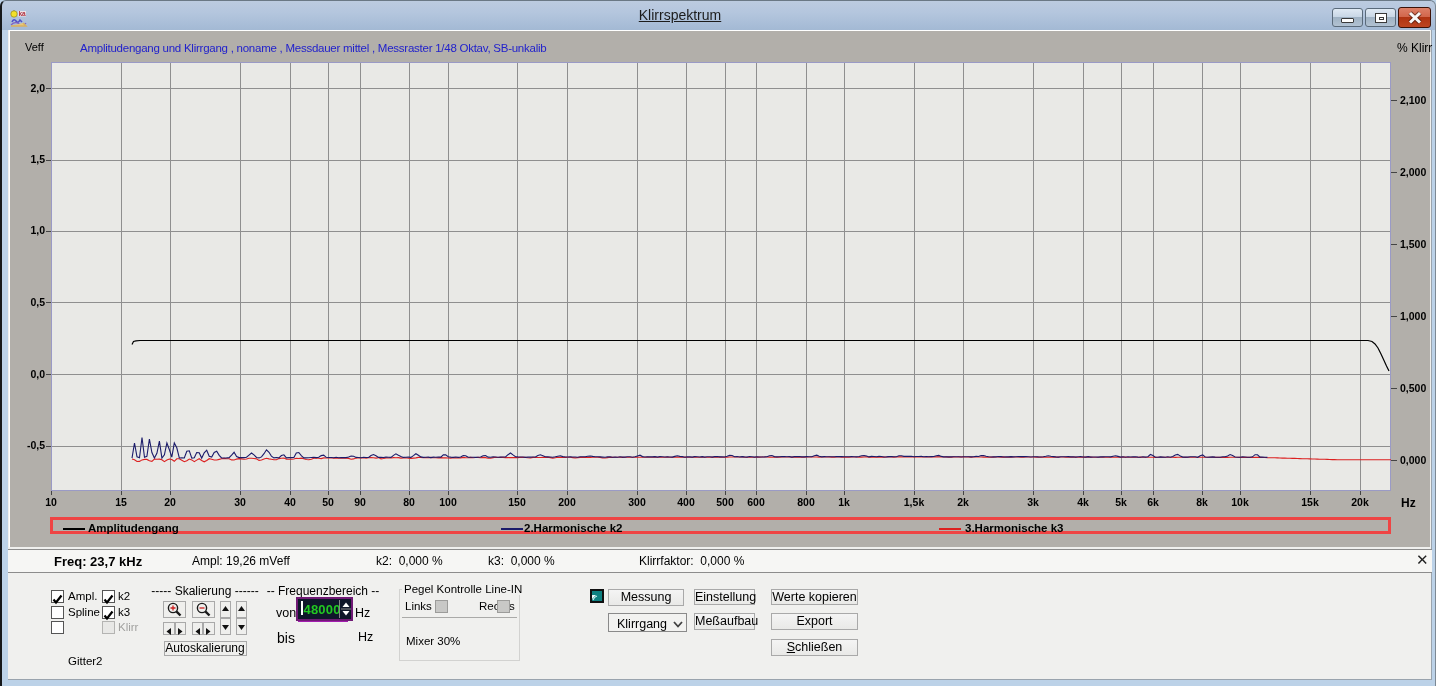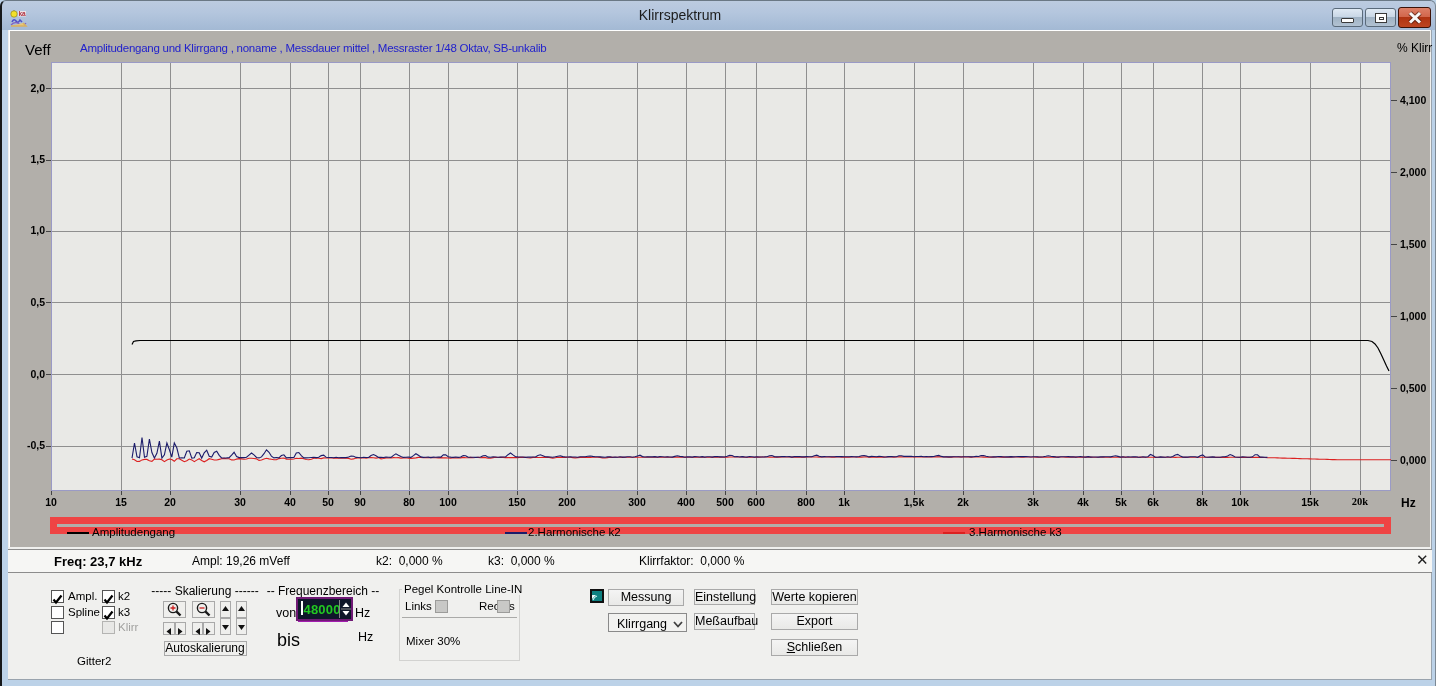--- a/index.html
+++ b/index.html
@@ -1,26 +1,26 @@
 <!DOCTYPE html>
 <html><head><meta charset="utf-8"><style>
 *{margin:0;padding:0;box-sizing:border-box;}
 html,body{width:1436px;height:686px;font-family:"Liberation Sans",sans-serif;overflow:hidden;background:#bcd2e8;}
 .abs{position:absolute;}
 #win{position:absolute;left:0;top:0;width:1436px;height:686px;background:#bcd2e8;border-radius:6px 6px 0 0;}
 #winedge{position:absolute;left:0;top:0;width:1436px;height:686px;border-left:2px solid #16181a;border-top:1px solid #6a7885;border-right:1px solid #7c8894;border-radius:6px 6px 0 0;z-index:50;pointer-events:none;}
 #titlebar{position:absolute;left:2px;top:1px;width:1433px;height:29px;background:linear-gradient(#bccbe0 0%,#b4c6de 40%,#a3b9d4 100%);border-radius:5px 5px 0 0;}
-#title{position:absolute;left:0;top:7px;width:1360px;text-align:center;font-size:14px;color:#1c1c1c;}
+#title{position:absolute;left:0;top:7px;width:1360px;text-align:center;font-size:14px;color:#1c1c1c;text-decoration:underline;}
 #client{position:absolute;left:8px;top:30px;width:1424px;height:650px;background:#f0f0ee;border-right:1px solid #99a3ad;border-bottom:1px solid #99a3ad;}
 #chart{position:absolute;left:9px;top:30px;width:1421px;height:517px;background:#b2afaa;border-left:1px solid #fff;border-top:1px solid #fff;}
 .lbl{position:absolute;font-size:13px;color:#000;white-space:nowrap;}
 .xl{position:absolute;width:40px;text-align:center;font-size:10.5px;font-weight:bold;color:#000;}
 .yl{position:absolute;width:39px;text-align:right;font-size:10.5px;font-weight:bold;color:#000;}
 .yr{position:absolute;font-size:10.5px;font-weight:bold;color:#000;}
-#legend{position:absolute;left:50px;top:517px;width:1341px;height:17px;border:7px solid #ef4444;}
+#legend{position:absolute;left:50px;top:517px;width:1341px;height:17px;border:3px solid #ef4444;font-weight:bold;}
 .leg-line{position:absolute;top:8px;width:22px;height:2px;}
 .leg-txt{position:absolute;top:2px;font-size:11.5px;color:#000;}
 #statusrow{position:absolute;left:8px;top:549px;width:1424px;height:24px;background:#f6f6f4;border-top:1px solid #8c8c8c;border-bottom:1px solid #8c8c8c;}
 .st{position:absolute;top:4px;font-size:12px;color:#000;white-space:pre;}
 .cb{position:absolute;width:13px;height:13px;background:#fff;border:1px solid #555;}
 .cblbl{position:absolute;font-size:11.5px;color:#000;white-space:nowrap;}
 .btn{position:absolute;background:linear-gradient(#f4f4f4,#e9e9e7);border:1px solid #a9a9a9;font-size:12.5px;color:#000;text-align:center;white-space:nowrap;}
 .sbtn{position:absolute;background:#efefed;border:1px solid #a9a9a9;}
 .grptxt{position:absolute;font-size:13px;color:#000;}
 </style></head>
@@ -45,31 +45,31 @@
  <div class="abs" style="left:12.5px;top:7.5px;width:5px;height:3px;background:#fff;border:1px solid #3a3a3a;"></div>
 </div>
 <div class="abs" style="left:1398px;top:7px;width:33px;height:21px;border-radius:3px;border:1px solid #3c1208;background:linear-gradient(#dd8068 0%,#d2674c 45%,#b03412 50%,#bd4520 100%);z-index:5">
  <svg width="31" height="19">
       <path d="M11 5 L21 14.5 M21 5 L11 14.5" stroke="#3a150a" stroke-width="5" opacity="0.6"></path>
       <path d="M11 5 L21 14.5 M21 5 L11 14.5" stroke="#f8f8f8" stroke-width="3"></path>
     </svg>
 </div>
 <div id="client"></div>
 <div id="chart"></div>
-<div class="lbl" style="left:25px;top:41px;font-size:15px;">Veff</div>
+<div class="lbl" style="left:25px;top:41px;font-size:11px;">Veff</div>
 <div class="lbl" style="left:80px;top:42px;color:#2222cc;font-size:11.5px;letter-spacing:-0.25px;">Amplitudengang und Klirrgang , noname , Messdauer mittel , Messraster 1/48 Oktav, SB-unkalib</div>
 <div class="lbl" style="left:1397px;top:41px;font-size:12px;">% Klirr</div>
 <div class="lbl" style="left:1401px;top:496px;font-size:12px;font-weight:bold;">Hz</div>
 <div class="yl" style="left:6px;top:82px;">2,0</div>
 <div class="yl" style="left:6px;top:153px;">1,5</div>
 <div class="yl" style="left:6px;top:224px;">1,0</div>
 <div class="yl" style="left:6px;top:296px;">0,5</div>
 <div class="yl" style="left:6px;top:368px;">0,0</div>
 <div class="yl" style="left:6px;top:439px;">-0,5</div>
-<div class="yr" style="left:1400px;top:94px;">4,100</div>
+<div class="yr" style="left:1400px;top:94px;">2,100</div>
 <div class="yr" style="left:1400px;top:166px;">2,000</div>
 <div class="yr" style="left:1400px;top:238px;">1,500</div>
 <div class="yr" style="left:1400px;top:310px;">1,000</div>
 <div class="yr" style="left:1400px;top:382px;">0,500</div>
 <div class="yr" style="left:1400px;top:454px;">0,000</div>
 <div class="xl" style="left:31px;top:496px;">10</div>
 <div class="xl" style="left:101px;top:496px;">15</div>
 <div class="xl" style="left:150px;top:496px;">20</div>
 <div class="xl" style="left:220px;top:496px;">30</div>
 <div class="xl" style="left:270px;top:496px;">40</div>
@@ -87,21 +87,21 @@
 <div class="xl" style="left:824px;top:496px;">1k</div>
 <div class="xl" style="left:894px;top:496px;">1,5k</div>
 <div class="xl" style="left:943px;top:496px;">2k</div>
 <div class="xl" style="left:1013px;top:496px;">3k</div>
 <div class="xl" style="left:1063px;top:496px;">4k</div>
 <div class="xl" style="left:1101px;top:496px;">5k</div>
 <div class="xl" style="left:1133px;top:496px;">6k</div>
 <div class="xl" style="left:1182px;top:496px;">8k</div>
 <div class="xl" style="left:1220px;top:496px;">10k</div>
 <div class="xl" style="left:1290px;top:496px;">15k</div>
-<div class="xl" style="left:1340px;top:496px;font-family:Liberation Serif, serif;">20k</div>
+<div class="xl" style="left:1340px;top:496px;">20k</div>
 <svg class="abs" style="left:0;top:0;z-index:2" width="1436" height="560">
 <rect x="51" y="62" width="1340" height="429" fill="#e9e9e6"></rect>
 <line x1="121.5" y1="62" x2="121.5" y2="491" stroke="#8f8f8f" stroke-width="1"></line>
 <line x1="170.5" y1="62" x2="170.5" y2="491" stroke="#8f8f8f" stroke-width="1"></line>
 <line x1="240.5" y1="62" x2="240.5" y2="491" stroke="#8f8f8f" stroke-width="1"></line>
 <line x1="290.5" y1="62" x2="290.5" y2="491" stroke="#8f8f8f" stroke-width="1"></line>
 <line x1="328.5" y1="62" x2="328.5" y2="491" stroke="#8f8f8f" stroke-width="1"></line>
 <line x1="360.5" y1="62" x2="360.5" y2="491" stroke="#8f8f8f" stroke-width="1"></line>
 <line x1="409.5" y1="62" x2="409.5" y2="491" stroke="#8f8f8f" stroke-width="1"></line>
 <line x1="448.5" y1="62" x2="448.5" y2="491" stroke="#8f8f8f" stroke-width="1"></line>
@@ -190,21 +190,21 @@
  <div class="st" style="left:1408px;top:1px;font-size:15px;color:#222;">✕</div>
 </div>
 
 <div class="cb" style="left:51px;top:590px;"><svg width="11" height="11">
       <path d="M1.5 5.5 L4 8.5 L9.5 1.5" stroke="#000" stroke-width="2.2" fill="none"></path>
     </svg></div>
 <div class="cblbl" style="left:68px;top:590px;">Ampl.</div>
 <div class="cb" style="left:51px;top:605.5px;"></div>
 <div class="cblbl" style="left:68px;top:606px;">Spline</div>
 <div class="cb" style="left:51px;top:621px;"></div>
-<div class="cblbl" style="left:68px;top:655px;margin-left:9px;">Gitter2</div>
+<div class="cblbl" style="left:68px;top:655px;">Gitter2</div>
 <div class="cb" style="left:102px;top:590px;"><svg width="11" height="11">
       <path d="M1.5 5.5 L4 8.5 L9.5 1.5" stroke="#000" stroke-width="2.2" fill="none"></path>
     </svg></div>
 <div class="cblbl" style="left:118px;top:590px;">k2</div>
 <div class="cb" style="left:102px;top:605.5px;"><svg width="11" height="11">
       <path d="M1.5 5.5 L4 8.5 L9.5 1.5" stroke="#000" stroke-width="2.2" fill="none"></path>
     </svg></div>
 <div class="cblbl" style="left:118px;top:606px;">k3</div>
 <div class="cb" style="left:102px;top:621px;background:#e8e8e6;border-color:#b4b4b2;"></div>
 <div class="cblbl" style="left:118px;top:621px;color:#a2a2a0;">Klirr</div>
@@ -254,21 +254,21 @@
  <div class="abs" style="left:5px;top:2.5px;font-size:13px;font-weight:bold;color:#17a517;letter-spacing:0.5px;">16</div>
  <div class="abs" style="left:36px;top:0;width:12px;height:18px;border-left:1px solid #888;">
   <svg width="12" height="18">
         <path d="M6 2.5 L9.5 7 L2.5 7 Z" fill="#fff"></path>
         <path d="M6 15.5 L2.5 11 L9.5 11 Z" fill="#fff"></path>
         <line x1="1" y1="9" x2="11" y2="9" stroke="#888"></line>
       </svg>
  </div>
 </div>
 <div class="grptxt" style="left:355px;top:606px;font-size:12.5px;">Hz</div>
-<div class="grptxt" style="left:277px;top:630px;font-size:18px;">bis</div>
+<div class="grptxt" style="left:277px;top:630px;font-size:14px;">bis</div>
 <div class="abs" style="left:296px;top:597px;width:57px;height:24px;border:2px solid #701a75;background:#0f172a;">
  <div class="abs" style="left:3px;top:2px;width:1.5px;height:14px;background:#fff;"></div>
  <div class="abs" style="left:5.5px;top:2.5px;font-size:13px;font-weight:bold;color:#22c822;letter-spacing:0.2px;">48000</div>
  <div class="abs" style="left:41px;top:1px;width:12px;height:18px;border-left:1px solid #888;">
   <svg width="12" height="18">
         <path d="M6 2.5 L9.5 7 L2.5 7 Z" fill="#fff"></path>
         <path d="M6 15.5 L2.5 11 L9.5 11 Z" fill="#fff"></path>
         <line x1="1" y1="9" x2="11" y2="9" stroke="#888"></line>
       </svg>
  </div>

